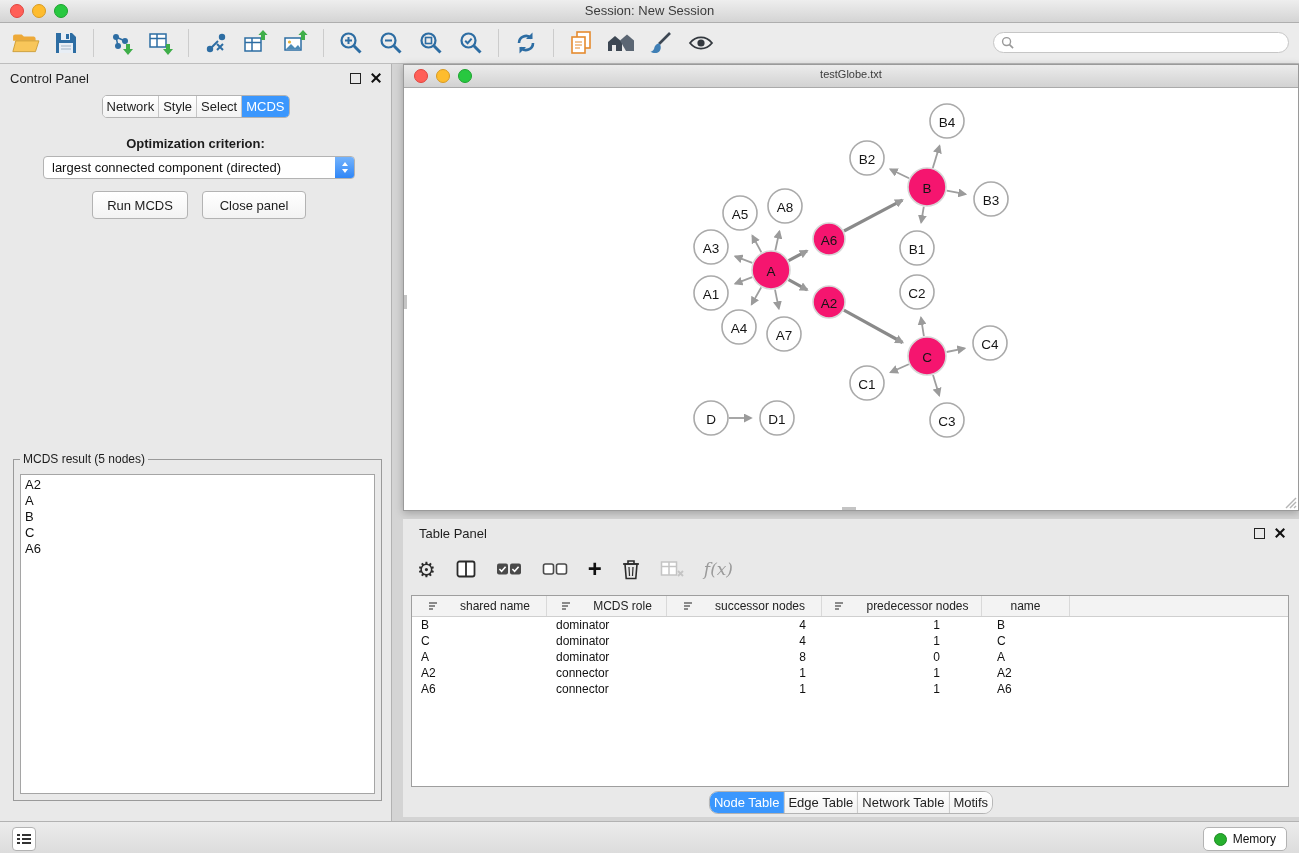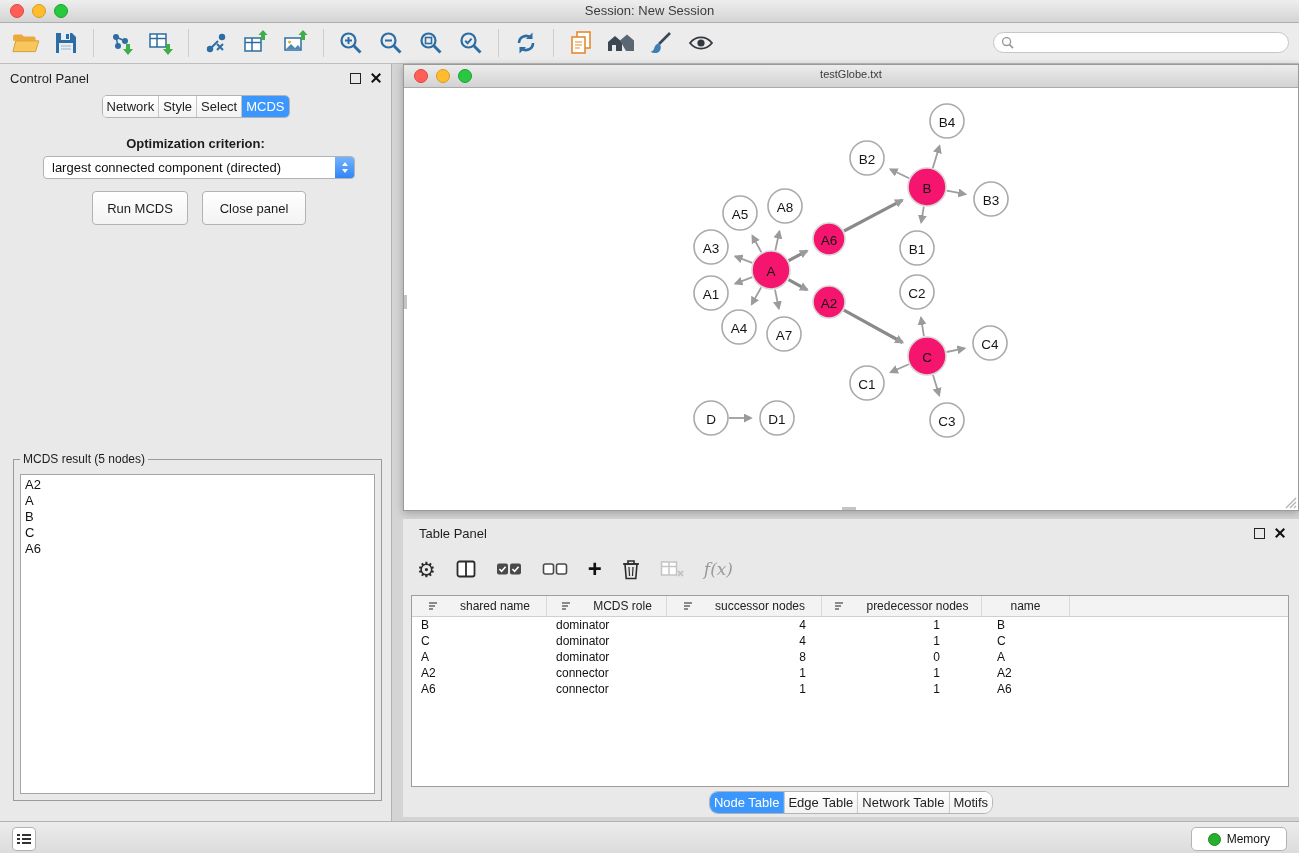--- a/index.html
+++ b/index.html
@@ -44,21 +44,21 @@
   .seg-tab.active{background:#3b97fd;color:#fff;}
   .cp-opt-label{position:absolute;left:0;right:0;top:72px;text-align:center;font-size:13px;color:#1c1c1c;font-weight:bold;}
   .dropdown{position:absolute;left:43px;top:92px;width:312px;height:23px;background:#fff;
     border:1px solid #b3b3b3;border-radius:4px;display:flex;align-items:center;box-sizing:border-box;}
   .dd-text{flex:1;font-size:13px;color:#111;padding-left:8px;white-space:nowrap;overflow:hidden;}
   .dd-btn{width:19px;height:100%;border-radius:0 3px 3px 0;background:linear-gradient(#74b3fc,#2f86f7);
     display:flex;flex-direction:column;align-items:center;justify-content:center;}
   .tri{width:0;height:0;border-left:3.5px solid transparent;border-right:3.5px solid transparent;}
   .tri.up{border-bottom:4.5px solid #fff;margin-bottom:2.5px;}
   .tri.down{border-top:4.5px solid #fff;}
-  .mac-btn{position:absolute;top:127px;height:34px;background:linear-gradient(#ffffff,#f3f3f3);
+  .mac-btn{position:absolute;top:127px;height:28px;background:linear-gradient(#ffffff,#f3f3f3);
     border:1px solid #b3b3b3;border-radius:4px;font-size:13px;color:#1c1c1c;
     font-family:"Liberation Sans",sans-serif;padding:0 12px;}
   .btn-run{left:92px;width:96px;}
   .btn-close{left:202px;width:104px;}
   .result-box{position:absolute;left:13px;top:388px;width:369px;height:349px;margin:0;
     border:1px solid #9a9a9a;padding:4px;box-sizing:border-box;}
   .result-box legend{font-size:12px;color:#1c1c1c;padding:0 3px;margin-left:2px;}
   .result-list{position:absolute;left:6px;right:6px;top:8px;bottom:6px;background:#fff;
     border:1px solid #a5a5a5;overflow:auto;padding-top:2px;}
   .result-item{font-size:13px;color:#111;line-height:16px;padding-left:4px;}
@@ -99,21 +99,21 @@
   .td.c4{padding-left:15px;}
   .tp-tabs{position:absolute;left:50%;transform:translateX(-50%);top:272px;display:flex;
     border:1px solid #b3b3b3;border-radius:9px;overflow:hidden;background:#fff;}
 
   
   .statusbar{position:absolute;left:0;top:821px;width:100%;height:32px;background:linear-gradient(#ececec,#dcdcdc);
     border-top:1px solid #b2b2b2;box-sizing:border-box;}
   .sb-left-btn{position:absolute;left:12px;top:5px;width:22px;height:22px;background:#fff;
     border:1px solid #b3b3b3;border-radius:4px;display:flex;align-items:center;justify-content:center;}
   .memory-pill{position:absolute;right:12px;top:5px;height:22px;background:#fff;border:1px solid #b3b3b3;
-    border-radius:5px;display:flex;align-items:center;gap:6px;padding:0 16px;font-size:12px;color:#111;}
+    border-radius:5px;display:flex;align-items:center;gap:6px;padding:0 10px;font-size:12px;color:#111;}
   .mem-dot{width:11px;height:11px;border-radius:50%;background:#27b02e;border:1px solid #1d8a23;}
 </style>
 </head>
 <body>
 
 <div class="app">
 
   <div class="titlebar">
     <div class="lights">
       <span class="tl red"></span>

